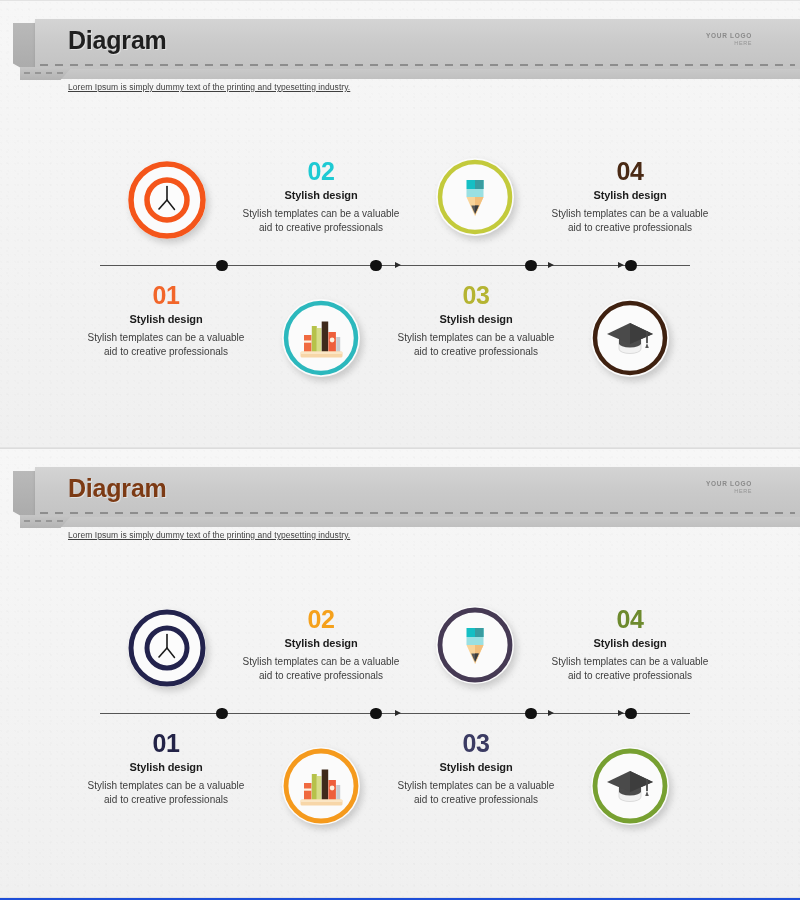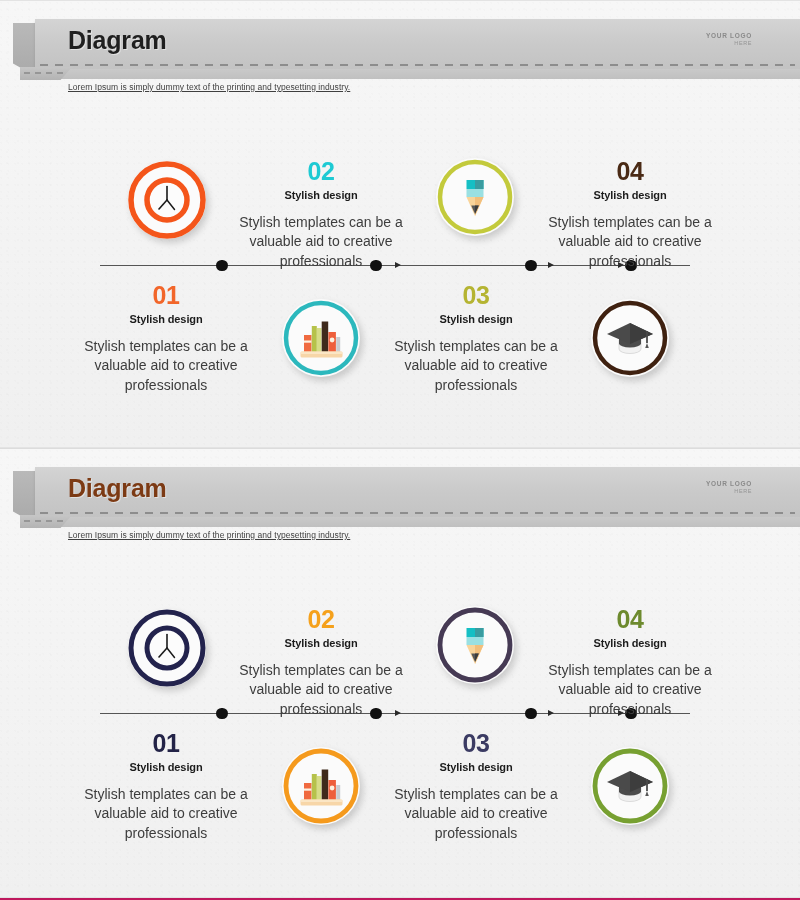--- a/index.html
+++ b/index.html
@@ -8,21 +8,21 @@
     width: 800px;
     height: 900px;
     background: #ffffff;
     font-family: "Liberation Sans", sans-serif;
   }
 
   .page {
     width: 800px;
     height: 900px;
     position: relative;
-    background: #be185d;
+    background: #1d4ed8;
     display: flex;
     flex-direction: column;
   }
 
   
   .panel {
     position: relative;
     width: 800px;
     height: 448px;
     background:
@@ -169,24 +169,24 @@
     line-height: 1.1;
   }
   .ttitle {
     font-size: 11px;
     font-weight: bold;
     color: #1b1b1b;
     letter-spacing: -.1px;
     margin-top: 3px;
   }
   .tbody {
-    font-size: 14px;
+    font-size: 10px;
     color: #3d3d3d;
     line-height: 1.42;
-    margin-top: 12px;
+    margin-top: 6px;
   }
 
   svg { display: block; overflow: visible; }
 </style>
 </head>
 <body>
 
 <div class="page">
 
   <div class="panel">

